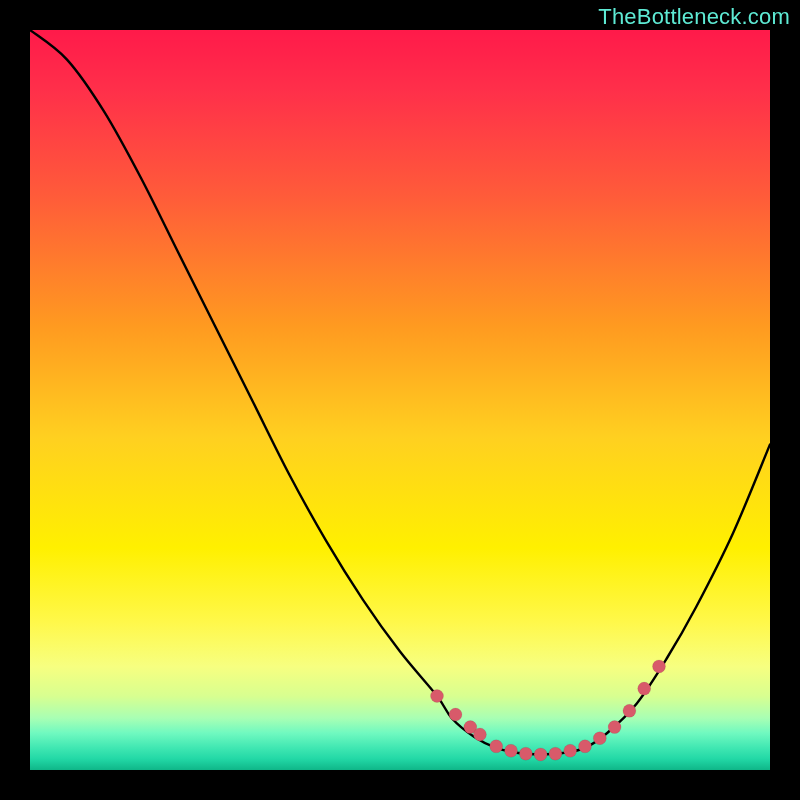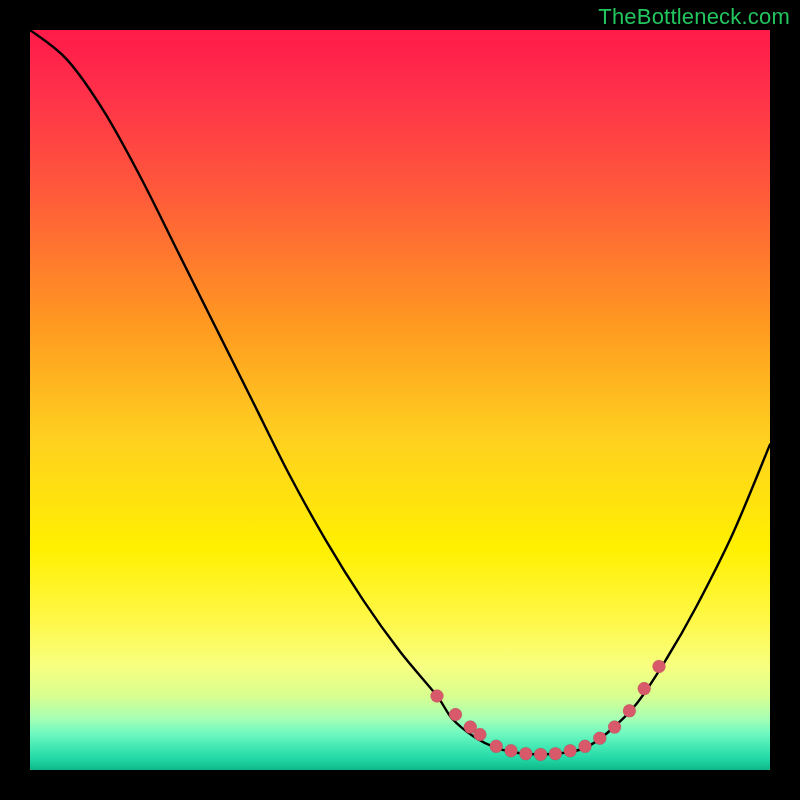--- a/index.html
+++ b/index.html
@@ -16,21 +16,21 @@
     left: 0;
     top: 0;
     width: 800px;
     height: 800px;
     background: #000;
   }
   .watermark {
     position: absolute;
     top: 4px;
     right: 10px;
-    color: #22c55e;
+    color: #5eead4;
     font-size: 22px;
     font-weight: 400;
     letter-spacing: 0.2px;
     z-index: 50;
   }
   .plot {
     position: absolute;
     left: 30px;
     top: 30px;
     width: 740px;

